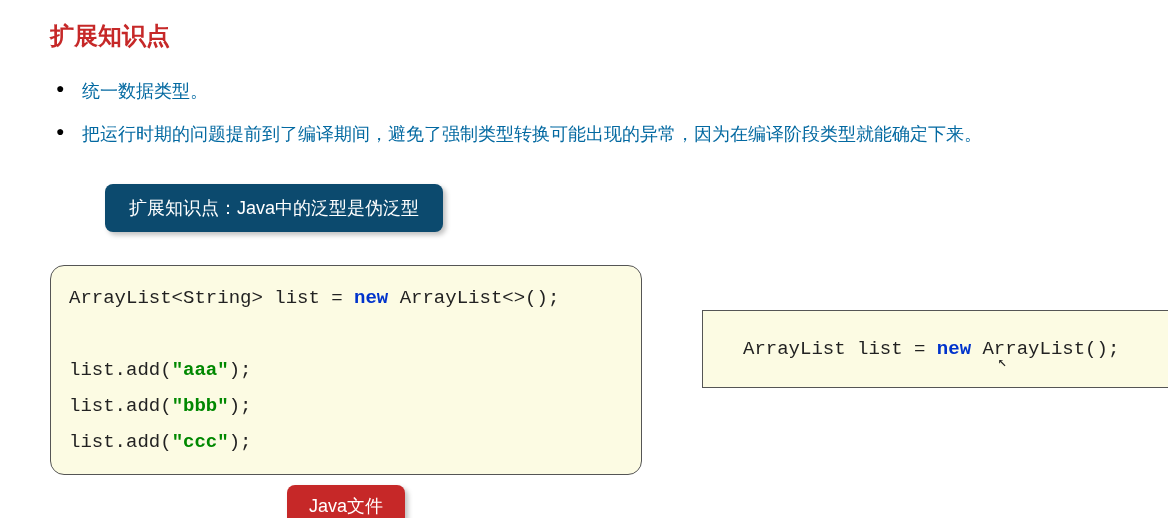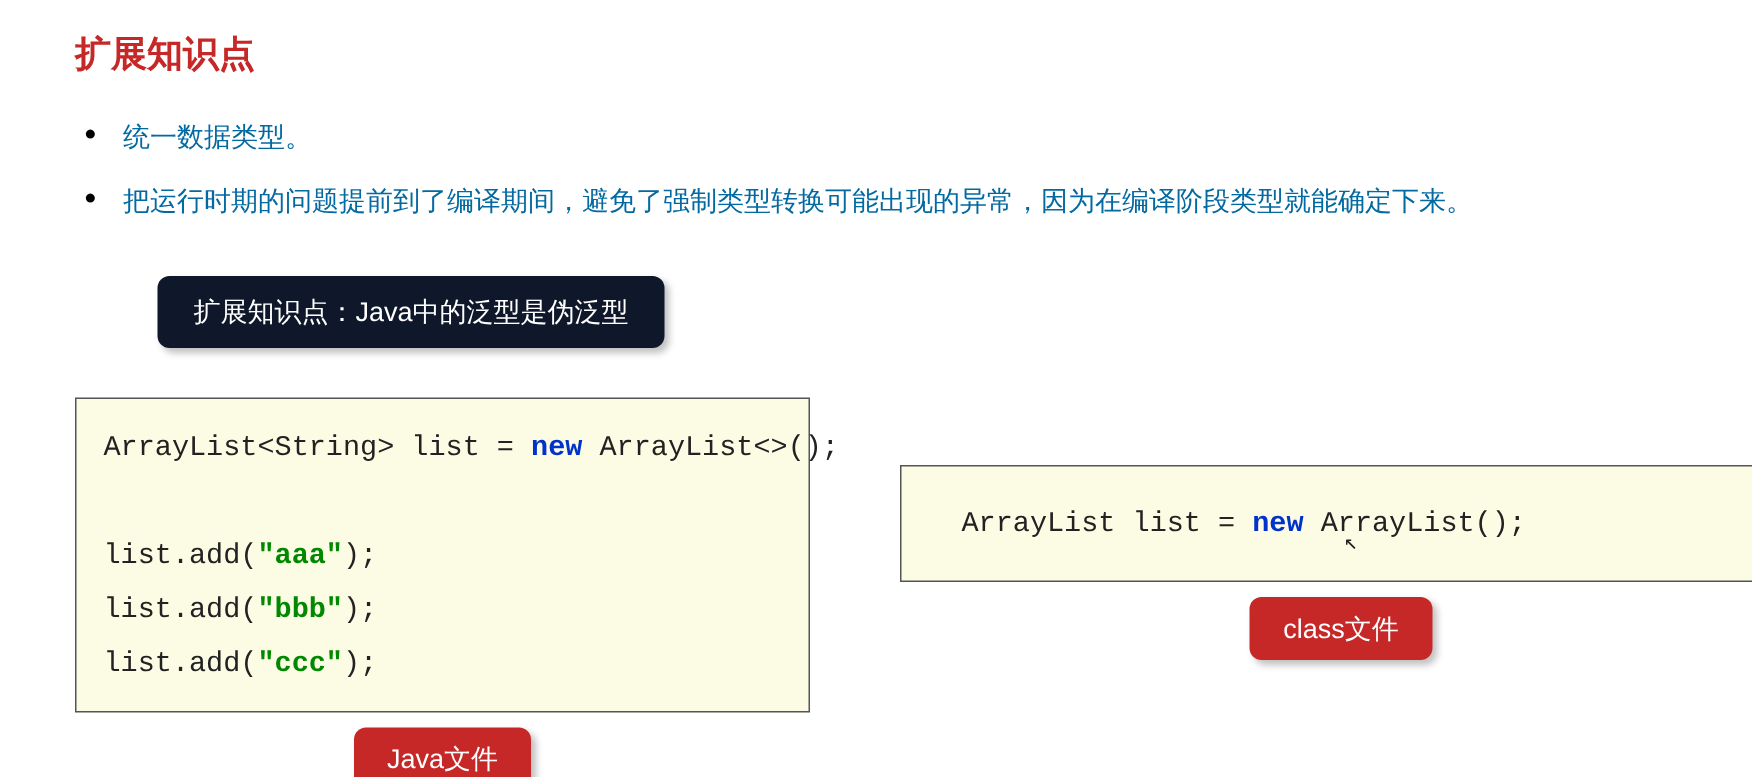--- a/index.html
+++ b/index.html
@@ -36,21 +36,21 @@
     .bullet-list li::before {
       content: "●";
       position: absolute;
       left: 6px;
       top: 0;
       color: #000;
       font-size: 14px;
     }
     .knowledge-badge {
       display: inline-block;
-      background: #0f172a;
+      background: #0c4a6e;
       color: #fff;
       font-size: 18px;
       padding: 12px 24px;
       border-radius: 8px;
       margin-left: 55px;
       margin-bottom: 28px;
       box-shadow: 3px 3px 5px rgba(0,0,0,0.25);
     }
     .code-row {
       display: flex;
@@ -67,21 +67,22 @@
       background: #fcfbe3;
       border: 1.5px solid #555;
       padding: 14px 18px;
       font-family: "Consolas", "Courier New", monospace;
       font-size: 19px;
       line-height: 1.9;
       white-space: pre;
       color: #222;
     }
     .code-left {
-      width: 490px;
+      width: 592px;
+      border-radius: 14px;
     }
     .code-right {
       width: 588px;
       padding: 20px 40px;
       margin-top: 45px;
       position: relative;
     }
     .kw { color: #0033cc; font-weight: bold; }
     .str { color: #008800; font-weight: bold; }
     .file-label {
@@ -120,18 +121,17 @@
     <div class="code-box code-left"><span>ArrayList&lt;String&gt; list = </span><span class="kw">new</span><span> ArrayList&lt;&gt;();</span>
 
 <span>list.add(</span><span class="str">"aaa"</span><span>);</span>
 <span>list.add(</span><span class="str">"bbb"</span><span>);</span>
 <span>list.add(</span><span class="str">"ccc"</span><span>);</span></div>
     <div class="file-label">Java文件</div>
   </div>
 
   <div class="code-column">
     <div class="code-box code-right"><span>ArrayList list = </span><span class="kw">new</span><span> ArrayList();</span><span class="cursor" style="left:295px; top:38px;">↖</span></div>
-    <div class="file-label">class文件</div>
   </div>
 </div>
 
 
 
 
 </body></html>

